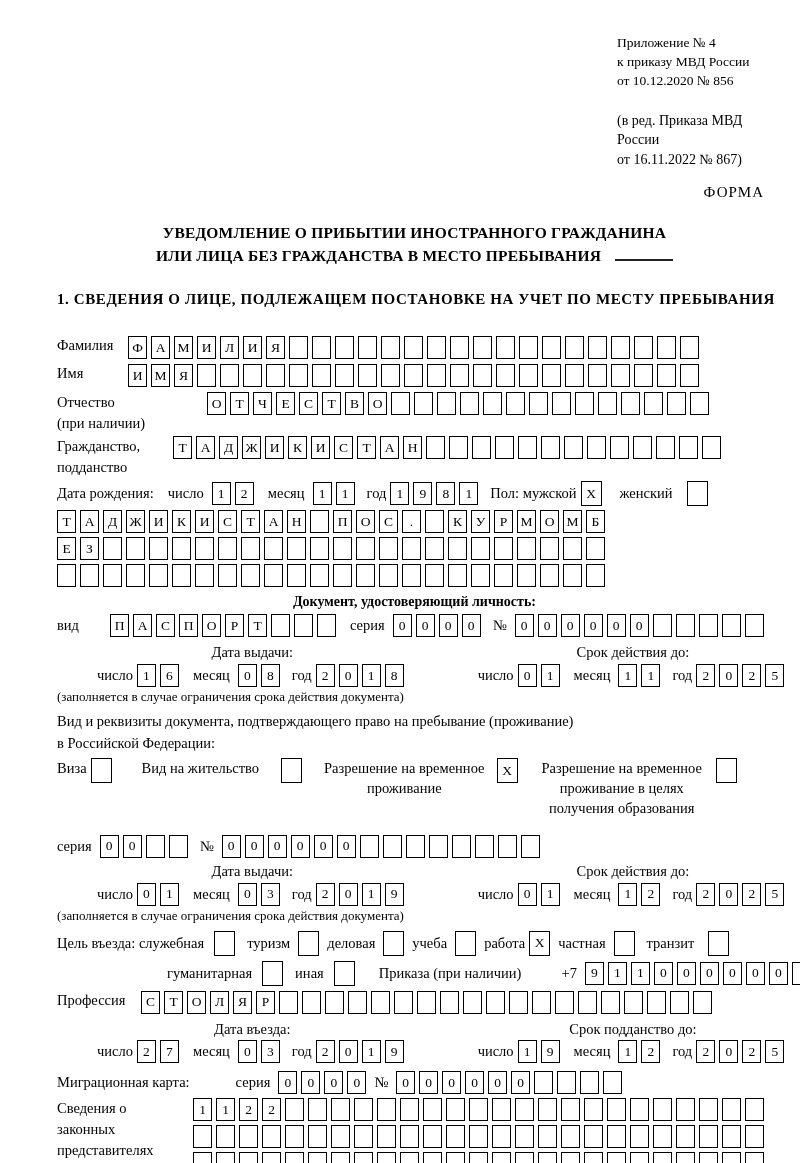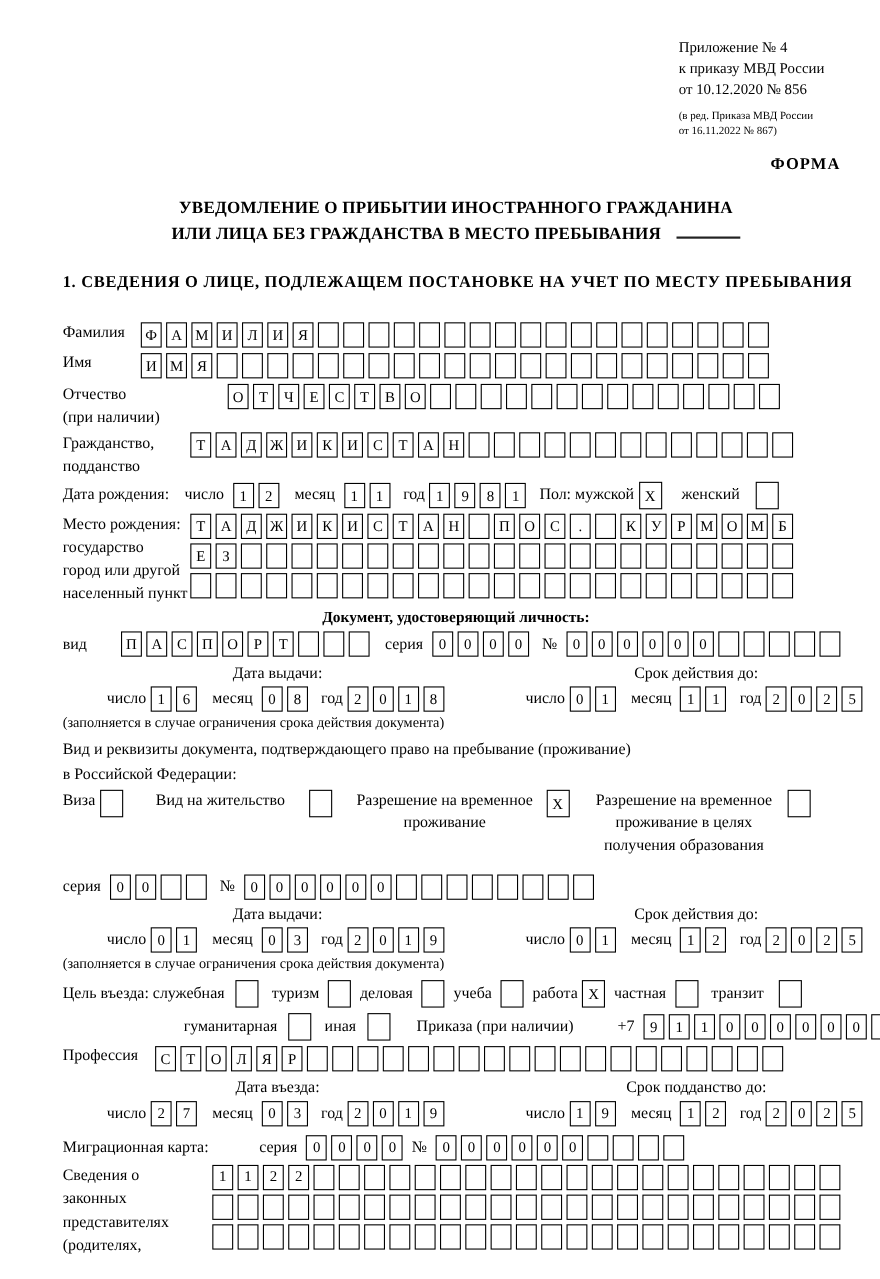--- a/index.html
+++ b/index.html
@@ -5,22 +5,22 @@
   html,body{margin:0;padding:0;background:#fff;}
   .page{
     width:800px;height:1163px;box-sizing:border-box;position:relative;
     background:#fff;color:#000;overflow:hidden;
     padding:34px 28px 0 57px;
     font-family:"Liberation Serif","DejaVu Serif",serif;
     font-size:14.5px;line-height:1.3;
   }
   
   .annex{margin-left:560px;font-size:13.5px;line-height:1.4;}
-  .annex-note{margin-left:560px;margin-top:8px;font-size:10px;line-height:1.4;}
-  .forma{margin-top:14px;text-align:right;padding-right:8px;font-weight:bold;font-size:15px;letter-spacing:1px;}
+  .annex-note{margin-left:560px;margin-top:20px;font-size:14px;line-height:1.4;}
+  .forma{margin-top:14px;text-align:right;padding-right:8px;font-weight:normal;font-size:15px;letter-spacing:1px;}
   .title{margin-top:18px;text-align:center;font-weight:bold;font-size:15.5px;line-height:1.5;letter-spacing:.2px;}
   .blank-line{display:inline-block;width:58px;border-bottom:2.5px solid #222;vertical-align:baseline;margin-left:14px;}
   .sec-heading{margin-top:23px;text-align:center;font-weight:bold;font-size:15px;letter-spacing:.6px;white-space:nowrap;}
   
   .row{display:flex;align-items:flex-start;}
   .lbl{flex:none;}
   .lbl2{flex:none;line-height:1.45;}
   .cells{display:flex;flex:none;}
   .cell{
     flex:none;width:19px;height:23px;box-sizing:border-box;border:1.8px solid #000;
@@ -219,26 +219,20 @@
     <span class="cells cb gap4">
         <span class="cell">X</span>
       </span>
     <span class="gap14">женский</span>
     <span class="cells cb gap14">
         <span class="cell"></span>
       </span>
   </div>
 
   <div class="row mt4">
-    <span class="lbl2 w116">
-      <div>Место рождения:</div>
-      <div>государство</div>
-      <div>город или другой</div>
-      <div>населенный пункт</div>
-    </span>
     <span class="stack">
       <span class="cells">
           <span class="cell">Т</span>
           <span class="cell">А</span>
           <span class="cell">Д</span>
           <span class="cell">Ж</span>
           <span class="cell">И</span>
           <span class="cell">К</span>
           <span class="cell">И</span>
           <span class="cell">С</span>

